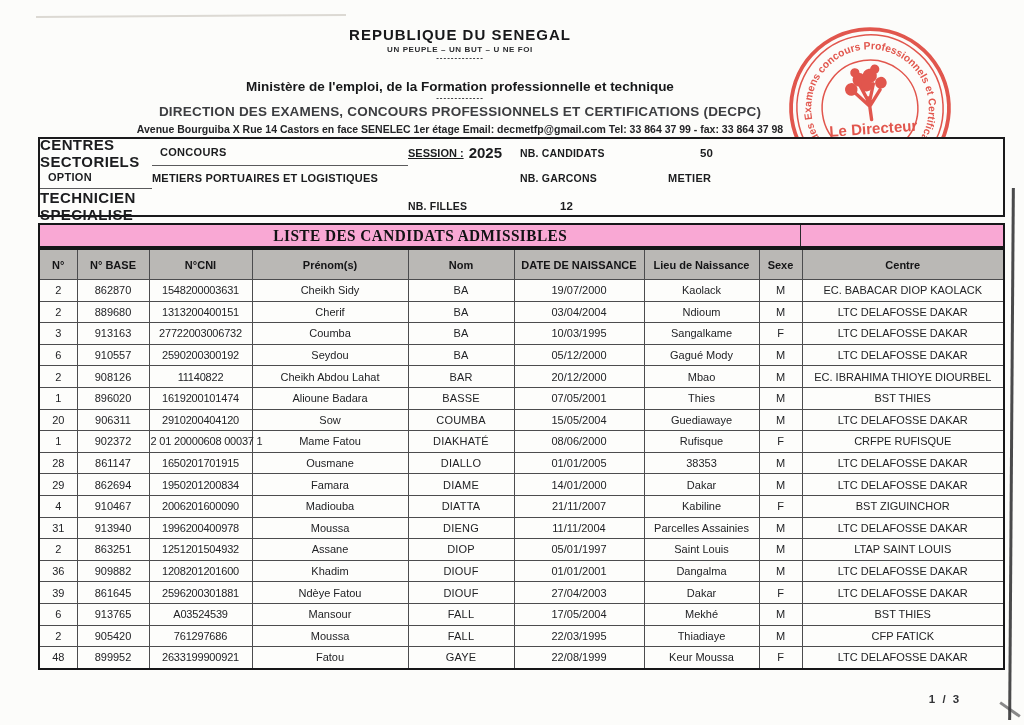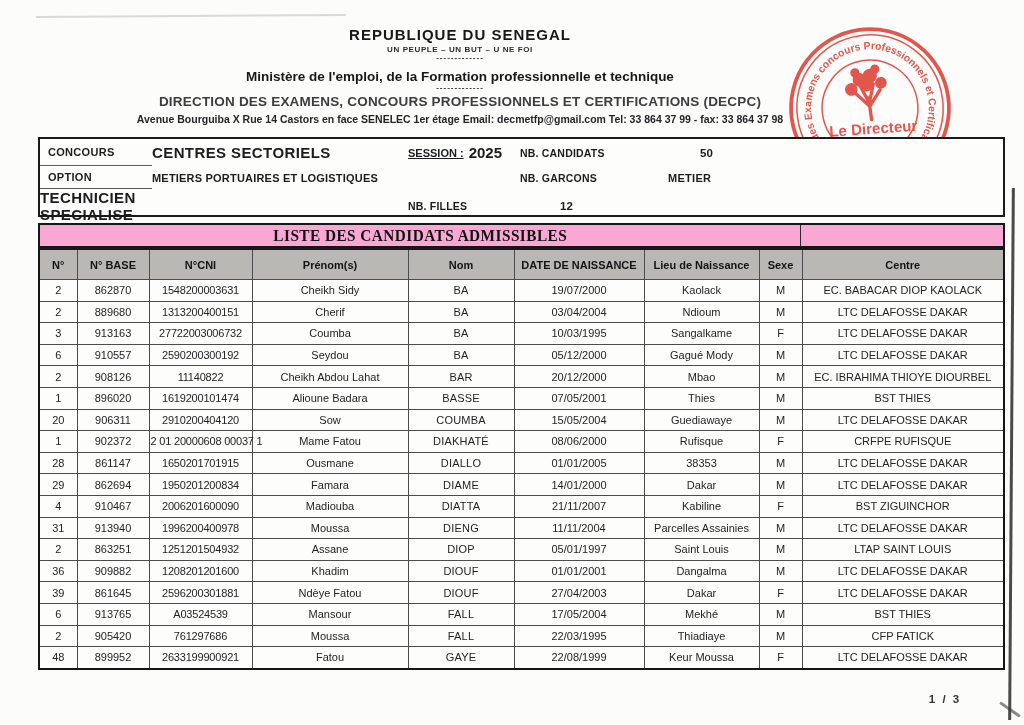--- a/index.html
+++ b/index.html
@@ -4,21 +4,21 @@
 <style>
   html,body{margin:0;padding:0;background:#fbfbf8;}
   .page{position:relative;width:1024px;height:725px;background:#fcfcfa;overflow:hidden;
         font-family:"Liberation Sans",sans-serif;color:#1e1e20;}
 
   
   .doc-header{position:absolute;left:40px;top:26px;width:840px;text-align:center;}
   .republic{font-size:15px;font-weight:bold;letter-spacing:1px;color:#17181a;}
   .motto{font-size:8px;font-weight:bold;letter-spacing:.6px;margin-top:2px;color:#2a2b2e;}
   .dashes{font-size:8px;font-weight:bold;letter-spacing:1px;line-height:7px;color:#2a2b2e;}
-  .ministry{font-size:13.5px;font-weight:bold;margin-top:8px;color:#17181a;}
+  .ministry{font-size:13.5px;font-weight:bold;margin-top:18px;color:#17181a;}
   .direction{font-size:13.5px;font-weight:bold;margin-top:3px;color:#3c3d40;letter-spacing:.2px;}
   .address{display:inline-block;font-size:10.5px;font-weight:bold;margin-top:3px;color:#242528;
            border-bottom:2px solid #2c2d30;padding-bottom:16px;}
 
   
   .stamp{position:absolute;left:786px;top:24px;width:168px;height:168px;opacity:.85;
          transform:rotate(-8deg);}
   .ring-text{font-family:"Liberation Sans",sans-serif;font-size:12.5px;font-weight:bold;fill:#dd3a30;}
   .director-text{font-family:"Liberation Sans",sans-serif;font-size:18px;font-weight:bold;fill:#dd3a30;}
   .star{font-size:17px;fill:#dd3a30;}
@@ -99,22 +99,22 @@
       <circle cx="117" cy="72" r="7"></circle>
         <circle cx="100" cy="73" r="7"></circle>
         <circle cx="88" cy="56" r="5.5"></circle>
       <circle cx="112" cy="55" r="5.5"></circle>
     </g>
     <text x="100" y="131" text-anchor="middle" class="director-text" transform="rotate(4 100 131)">Le Directeur</text>
     <text x="100" y="176" text-anchor="middle" class="star">★</text>
   </svg>
 
   <section class="info-box">
+    <div class="cell val-big">CENTRES SECTORIELS</div>
     <div class="cell lbl u">CONCOURS</div>
-    <div class="cell val-big">CENTRES SECTORIELS</div>
     <div class="cell session">
       <span class="s-lbl">SESSION :</span>
       <span class="s-val">2025</span>
     </div>
     <div class="cell stat-lbl">NB. CANDIDATS</div>
     <div class="cell stat-val">50</div>
 
     <div class="cell lbl u">OPTION</div>
     <div class="cell val-mid">METIERS PORTUAIRES ET LOGISTIQUES</div>
     <div class="cell"></div>

